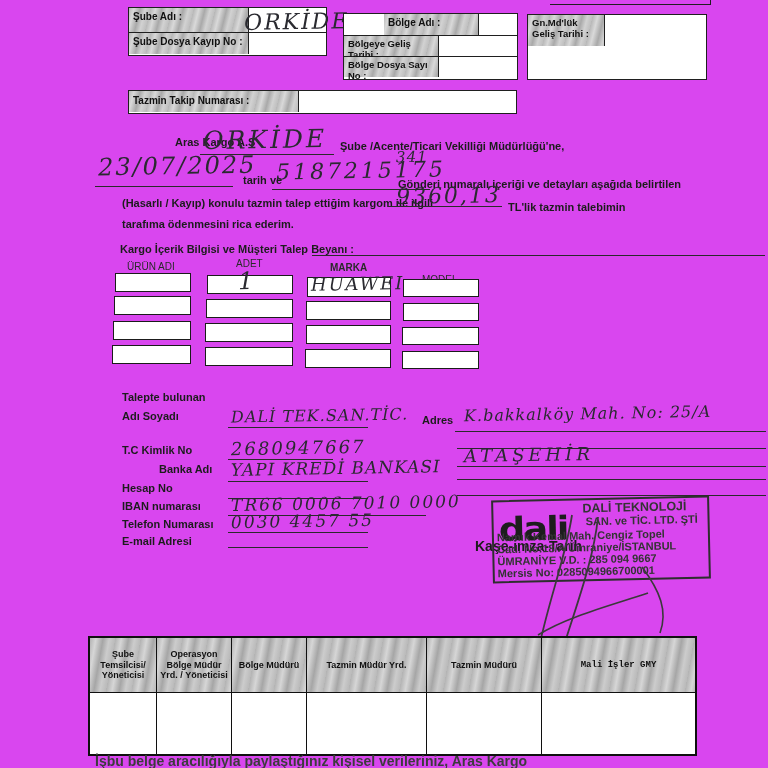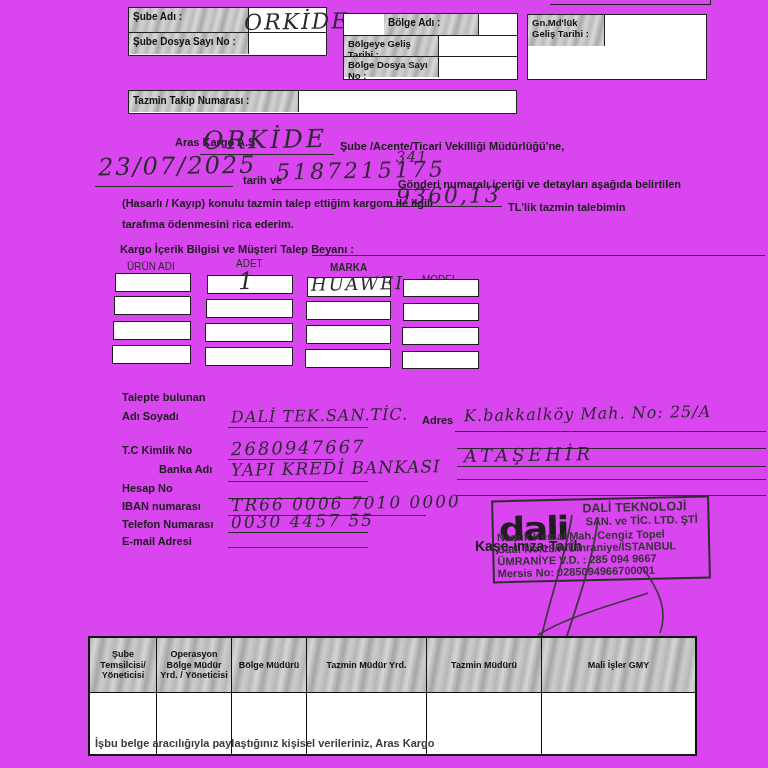--- a/index.html
+++ b/index.html
@@ -31,36 +31,36 @@
   
   .appr{position:absolute;left:88px;top:636px;width:609px;border:2.2px solid #101010;box-sizing:border-box;}
   .arow{display:flex;}
   .acell{box-sizing:border-box;border-right:1.8px solid #101010;display:flex;align-items:center;
          justify-content:center;text-align:center;font-size:9px;font-weight:bold;color:#101010;
          line-height:1.2;padding:2px 2px;}
   .acell:last-child{border-right:none;}
   .ahead .acell{background:repeating-linear-gradient(100deg,#b3b3b3 0px,#d6d6d6 6px,#a6a6a6 13px,#cccccc 19px,#bababa 25px);}
   .abody{border-top:1.8px solid #101010;}
   .abody .acell{background:#fff;}
-  .footer{position:absolute;left:63px;top:737px;font-size:11px;font-weight:600;color:#3c3c3c;white-space:nowrap;padding-left:32px;}
+  .footer{position:absolute;left:63px;top:753px;font-size:14px;font-weight:600;color:#3c3c3c;white-space:nowrap;padding-left:32px;}
 </style>
 </head>
 <body>
 
 <div class="page">
 
   <div style="position:absolute;left:550px;top:0;width:160px;height:4px;border-bottom:1.6px solid #1f1f1f;border-right:1.6px solid #1f1f1f;"></div>
 
   <div class="box" style="left:128px;top:7px;width:199px;height:49px;">
     <div class="brow" style="height:24px;">
       <div class="blabel" style="width:120px;">Şube Adı :</div>
       <div class="bval"></div>
     </div>
     <div class="brow" style="height:22px;">
-      <div class="blabel" style="width:120px;">Şube Dosya Sayı No :</div>
+      <div class="blabel" style="width:120px;">Şube Dosya Kayıp No :</div>
       <div class="bval"></div>
     </div>
   </div>
   <div class="hw" style="left:244px;top:9px;font-size:22px;letter-spacing:2px;">ORKİDE</div>
 
   <div class="box" style="left:343px;top:13px;width:175px;height:67px;">
     <div class="brow" style="height:21px;margin-left:40px;">
       <div class="blabel" style="width:95px;">Bölge Adı :</div>
       <div class="bval"></div>
     </div>
@@ -194,21 +194,21 @@
     <path d="M 162 72 C 180 96, 188 116, 180 138" fill="none" stroke="#3a3a3a" stroke-width="1.6"></path>
   </svg>
 
   <div class="appr">
     <div class="arow ahead" style="height:54px;">
       <div class="acell" style="width:67px;">Şube Temsilcisi/ Yöneticisi</div>
       <div class="acell" style="width:75px;">Operasyon Bölge Müdür Yrd. / Yöneticisi</div>
       <div class="acell" style="width:75px;">Bölge Müdürü</div>
       <div class="acell" style="width:120px;">Tazmin Müdür Yrd.</div>
       <div class="acell" style="width:115px;">Tazmin Müdürü</div>
-      <div class="acell" style="flex:1;">Mali İşler GMY</div>
+      <div class="acell" style="flex:1;font-family:Liberation Mono, monospace;">Mali İşler GMY</div>
     </div>
     <div class="arow abody" style="height:61px;">
       <div class="acell" style="width:67px;"></div>
       <div class="acell" style="width:75px;"></div>
       <div class="acell" style="width:75px;"></div>
       <div class="acell" style="width:120px;"></div>
       <div class="acell" style="width:115px;"></div>
       <div class="acell" style="flex:1;"></div>
     </div>
   </div>

